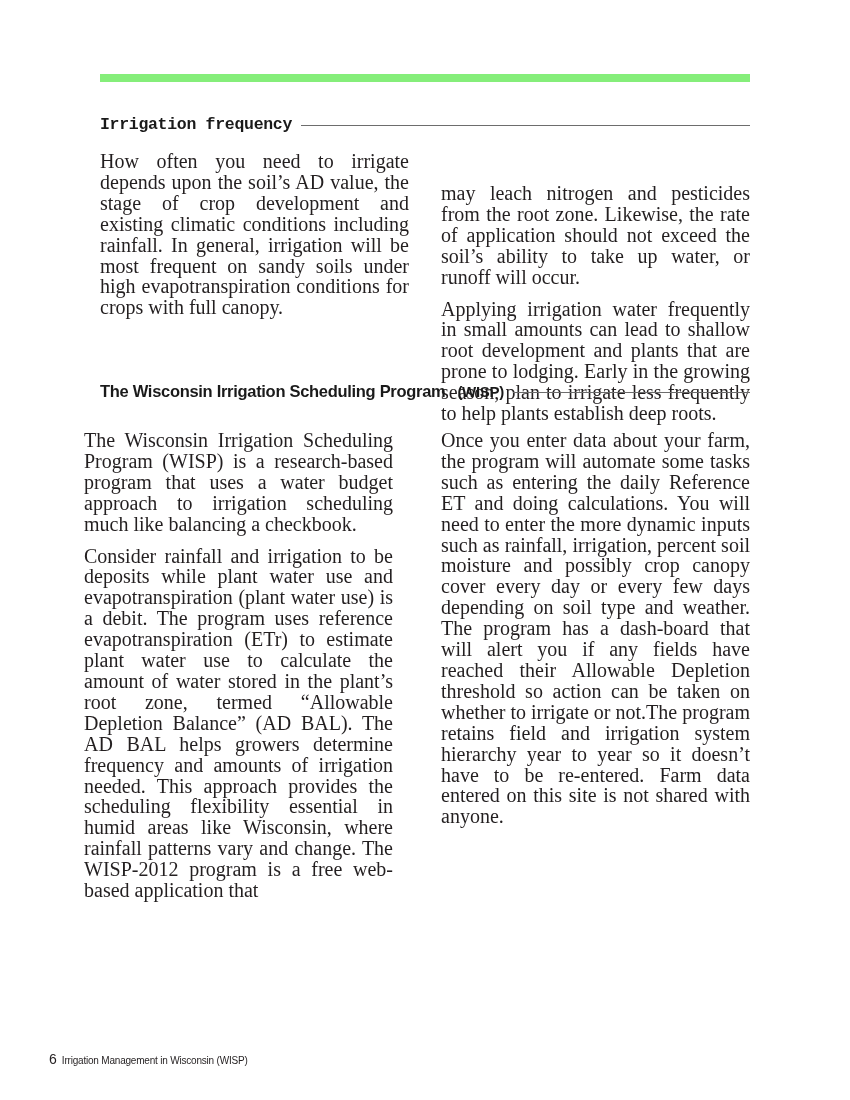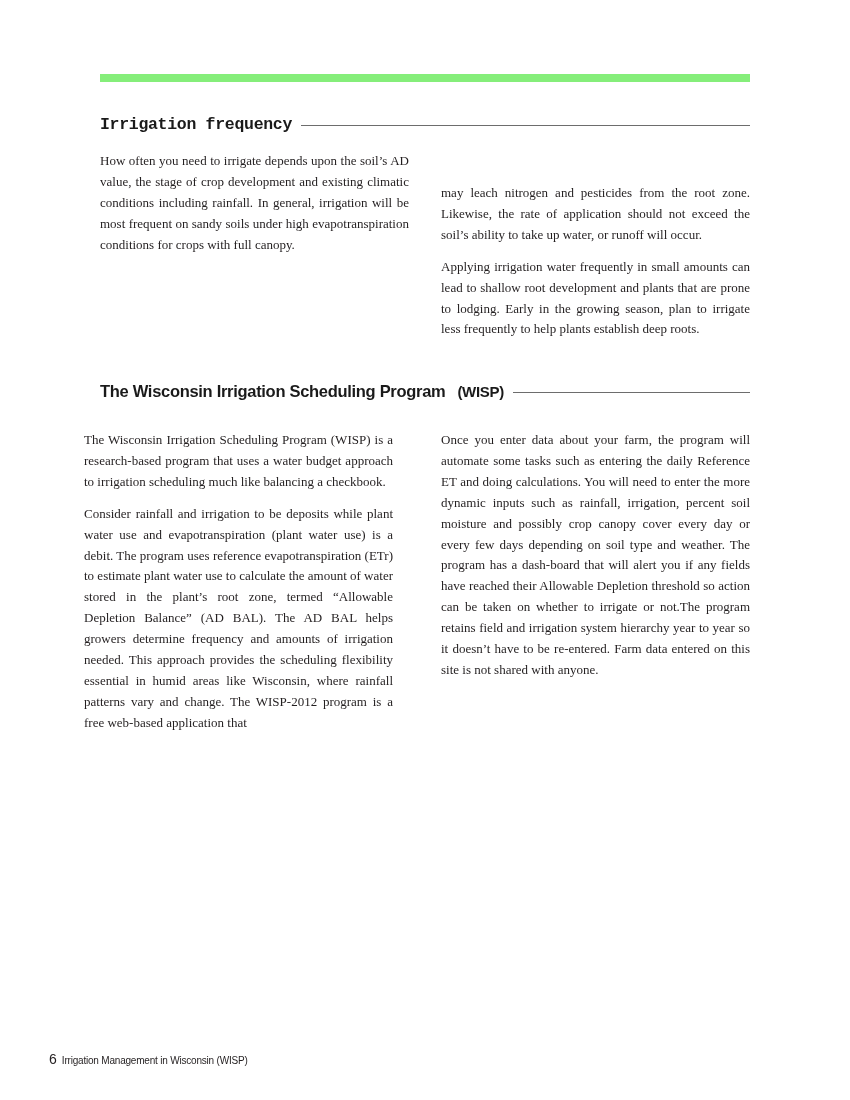--- a/index.html
+++ b/index.html
@@ -43,21 +43,21 @@
       flex: 1;
       height: 0;
       border-top: 1px solid #6d6d6d;
       margin-left: 9px;
       margin-top: 2px;
     }
     .col {
       position: absolute;
       width: 309px;
       font-family: "Liberation Serif", serif;
-      font-size: 13px;
+      font-size: 20px;
       line-height: 20.9px;
       text-align: justify;
       color: #231f20;
     }
     .col p {
       margin: 0 0 11px 0;
     }
     .footer {
       position: absolute;
       left: 49px;

